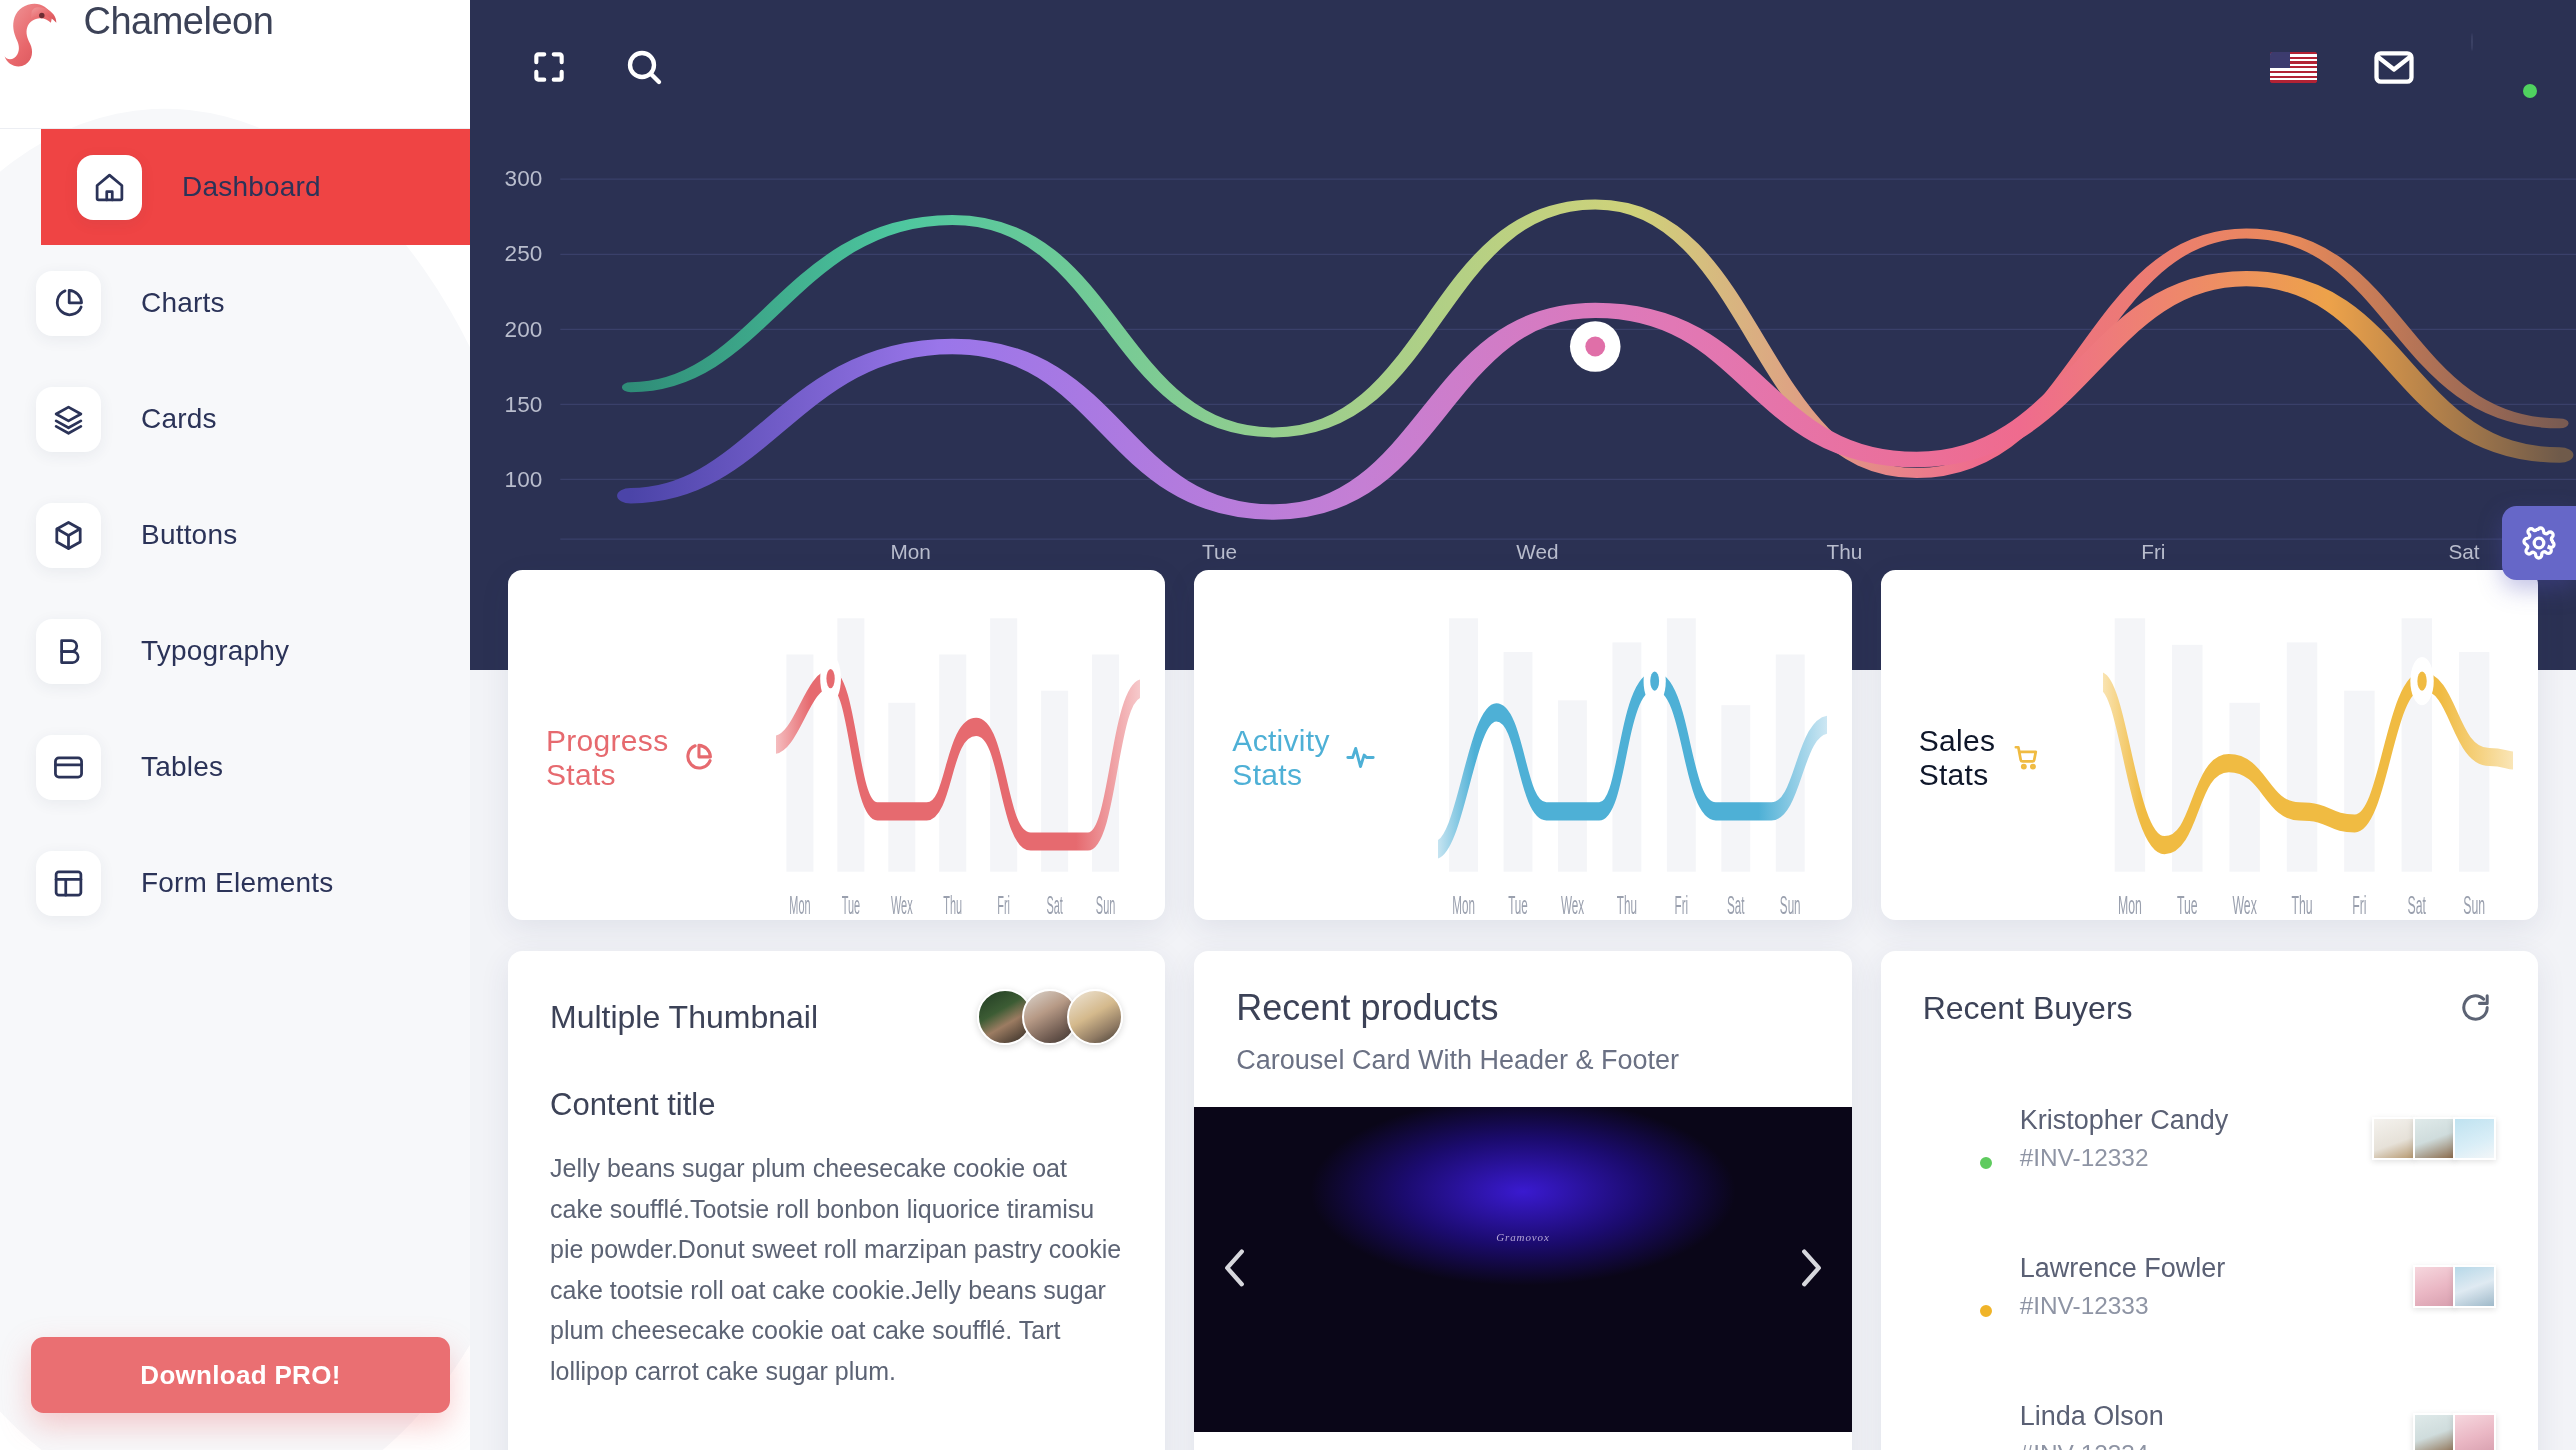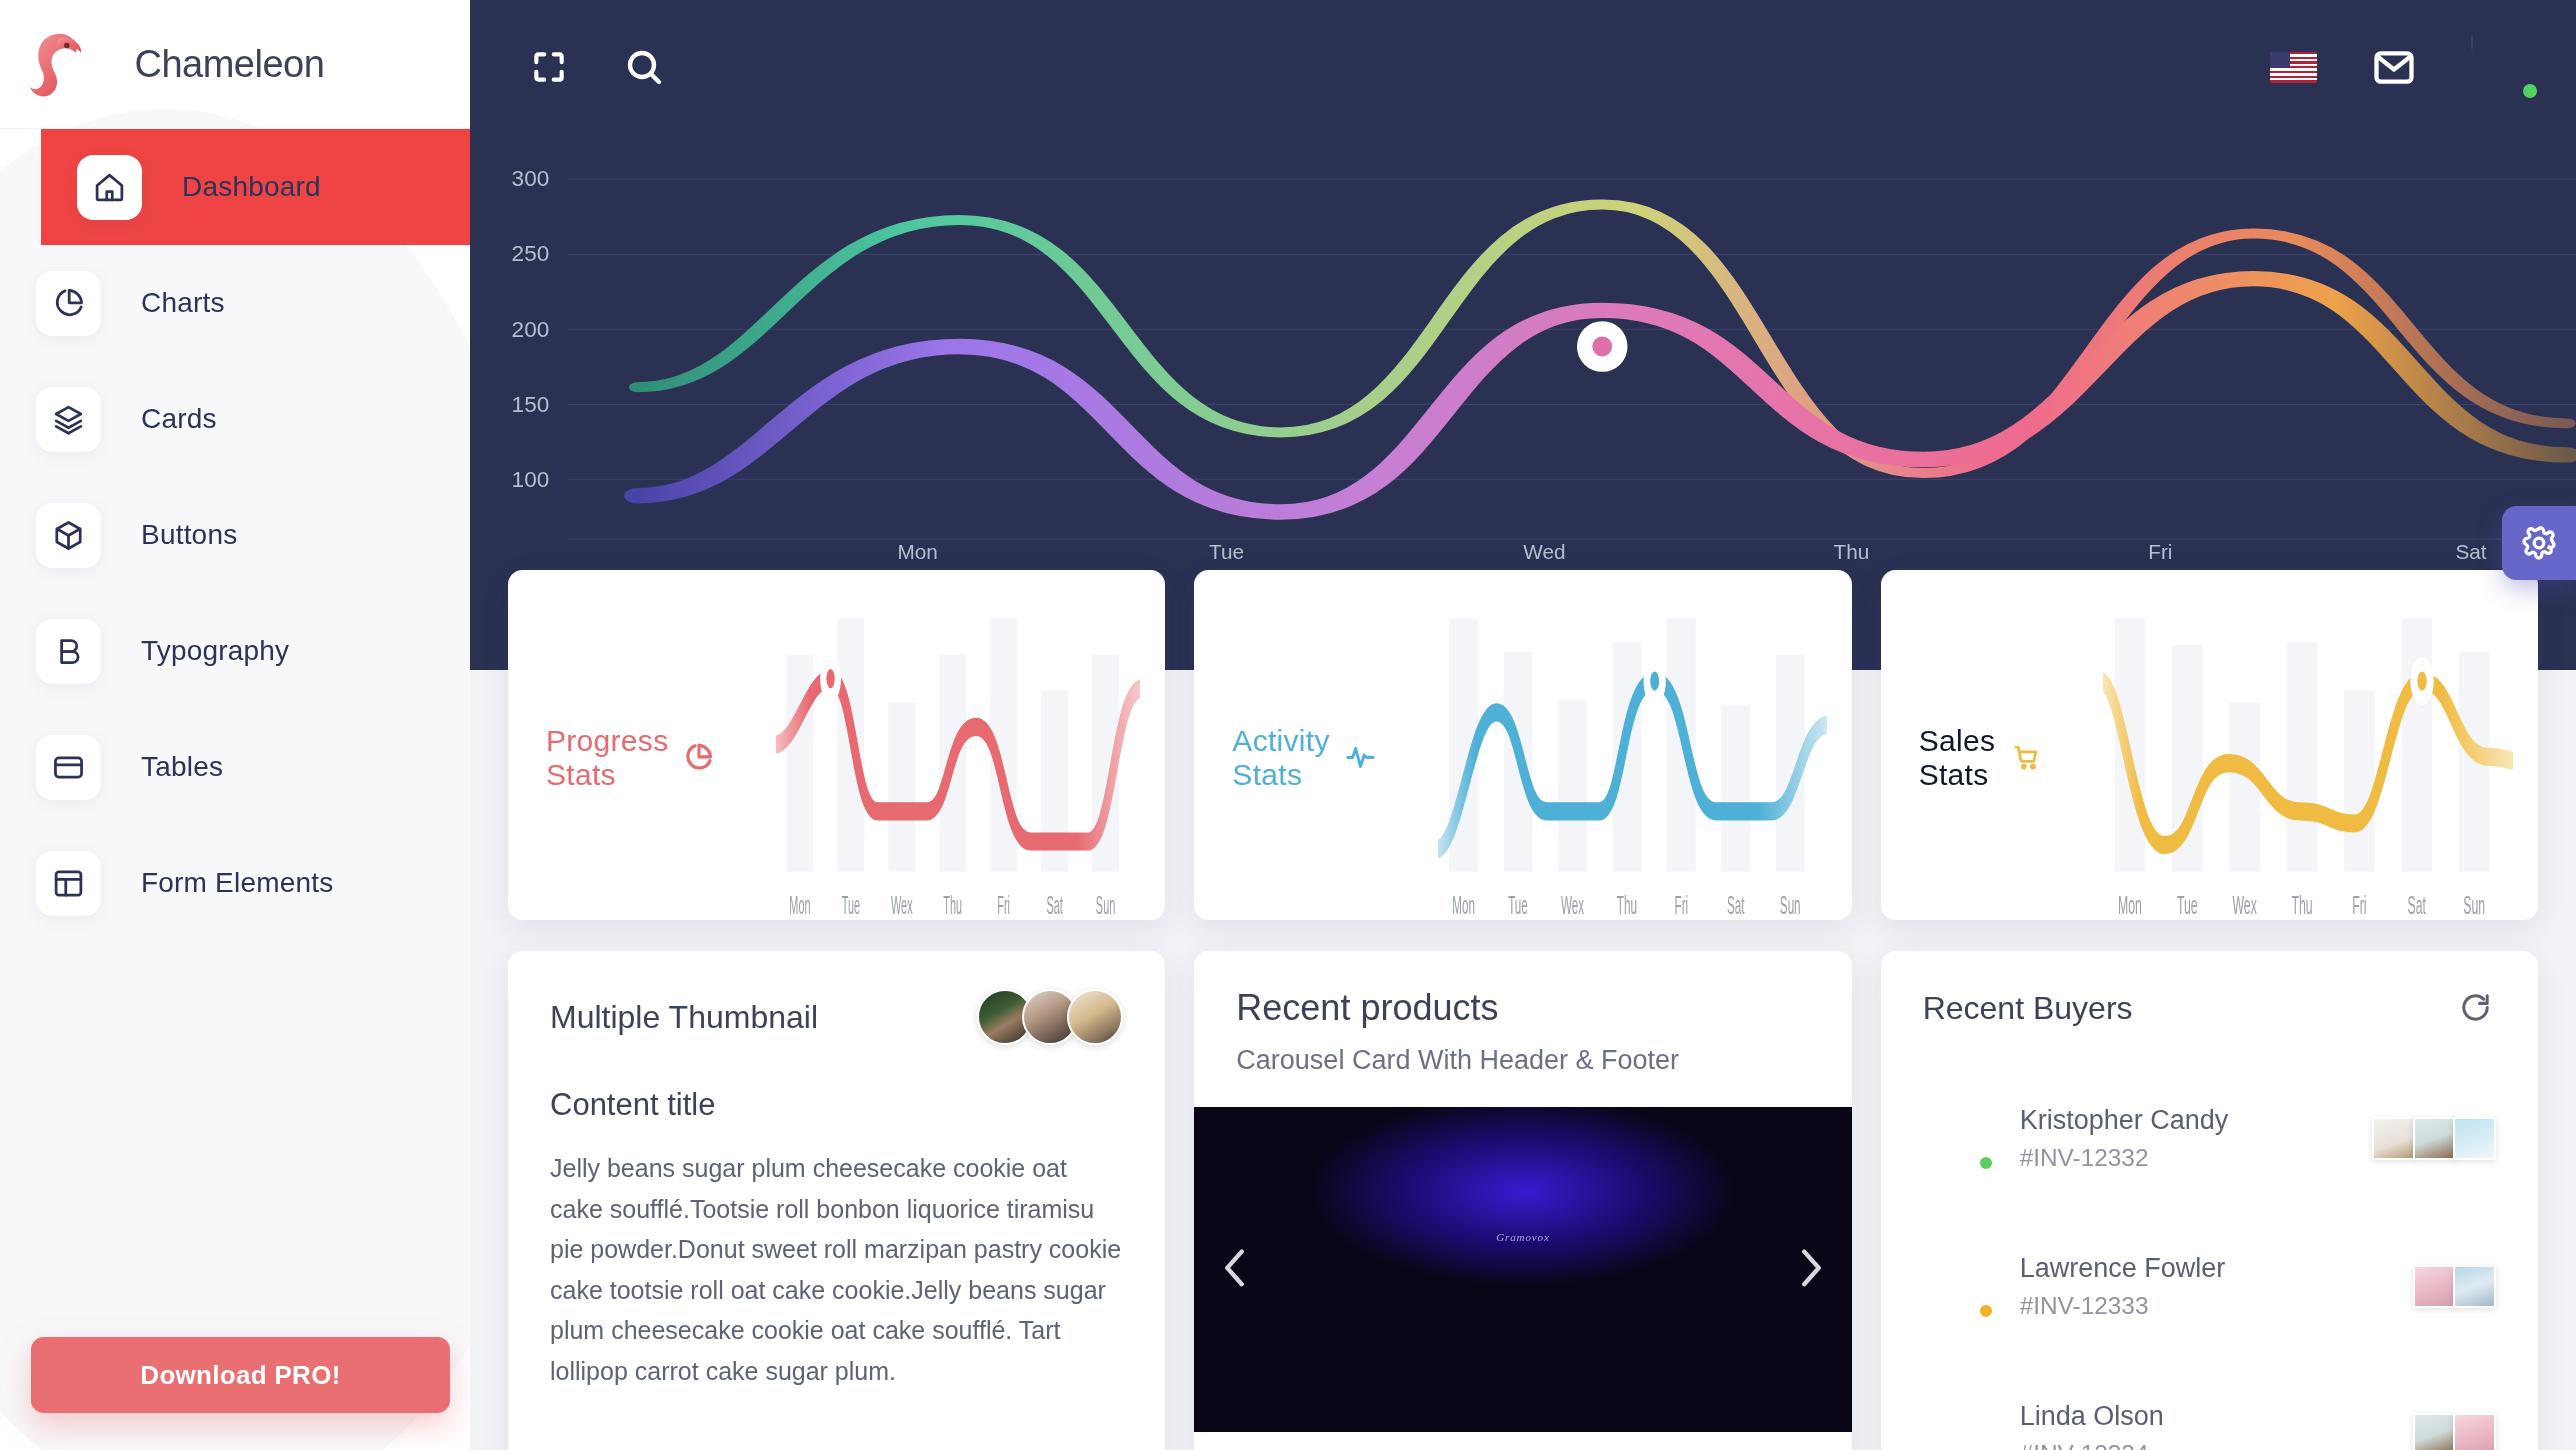--- a/index.html
+++ b/index.html
@@ -25,25 +25,23 @@
     position: absolute; left: -181px; top: 108px;
     width: 741px; height: 1409px;
     background: #f7f8fa;
     border-radius: 50% / 42%;
     transform: rotate(-3deg);
     z-index: 0;
   }
   .brand {
     position: relative; z-index: 2;
     height: 129px;
-    display: flex; align-items: center;
-    padding-left: 25px;
+    display: flex; align-items: flex-start;
     border-bottom: 0.9px solid #eceef3;
     background: transparent;
-    gap: 26px;
   }
   .brand-logo { width: 60px; height: 69px; flex: 0 0 60px; }
   .brand-name {
     font-size: 38px; font-weight: 400; color: #3c4257;
     margin-left: 23.5px; letter-spacing: -0.5px;
   }
 
   .nav { position: relative; z-index: 2; padding-top: 0; }
   .nav-item {
     position: relative;
@@ -131,21 +129,21 @@
       linear-gradient(140deg, #2c2a2c 0%, #4a4044 45%, #1f1d20 100%);
     border: 1.8px solid #3b4164;
   }
   .avatar-dot {
     position: absolute; right: -0.9px; bottom: 0.9px;
     width: 18px; height: 18px; border-radius: 50%;
     background: #4fd25f; border: 2.7px solid #2b3153;
   }
 
   
-  .hero-chart { position: relative; z-index: 2; height: 425px; padding: 0 0 0 7px; }
+  .hero-chart { position: relative; z-index: 2; height: 425px; padding: 0 0 0 0; }
   .hero-chart svg { display: block; width: 2106px; height: 425px; }
   .axis-y-label { fill: #b9bdcd; font-size: 25px; font-family: "Liberation Sans", sans-serif; }
   .axis-x-label { fill: #b9bdcd; font-size: 23px; font-family: "Liberation Sans", sans-serif; }
   .gridline { stroke: #3a406a; stroke-width: 1.4; }
 
   .settings-fab {
     position: absolute; right: 0; top: 506px; z-index: 20;
     width: 74px; height: 74px;
     background: #6667c8; border: none;
     border-top-left-radius: 14.5px; border-bottom-left-radius: 14.5px;

